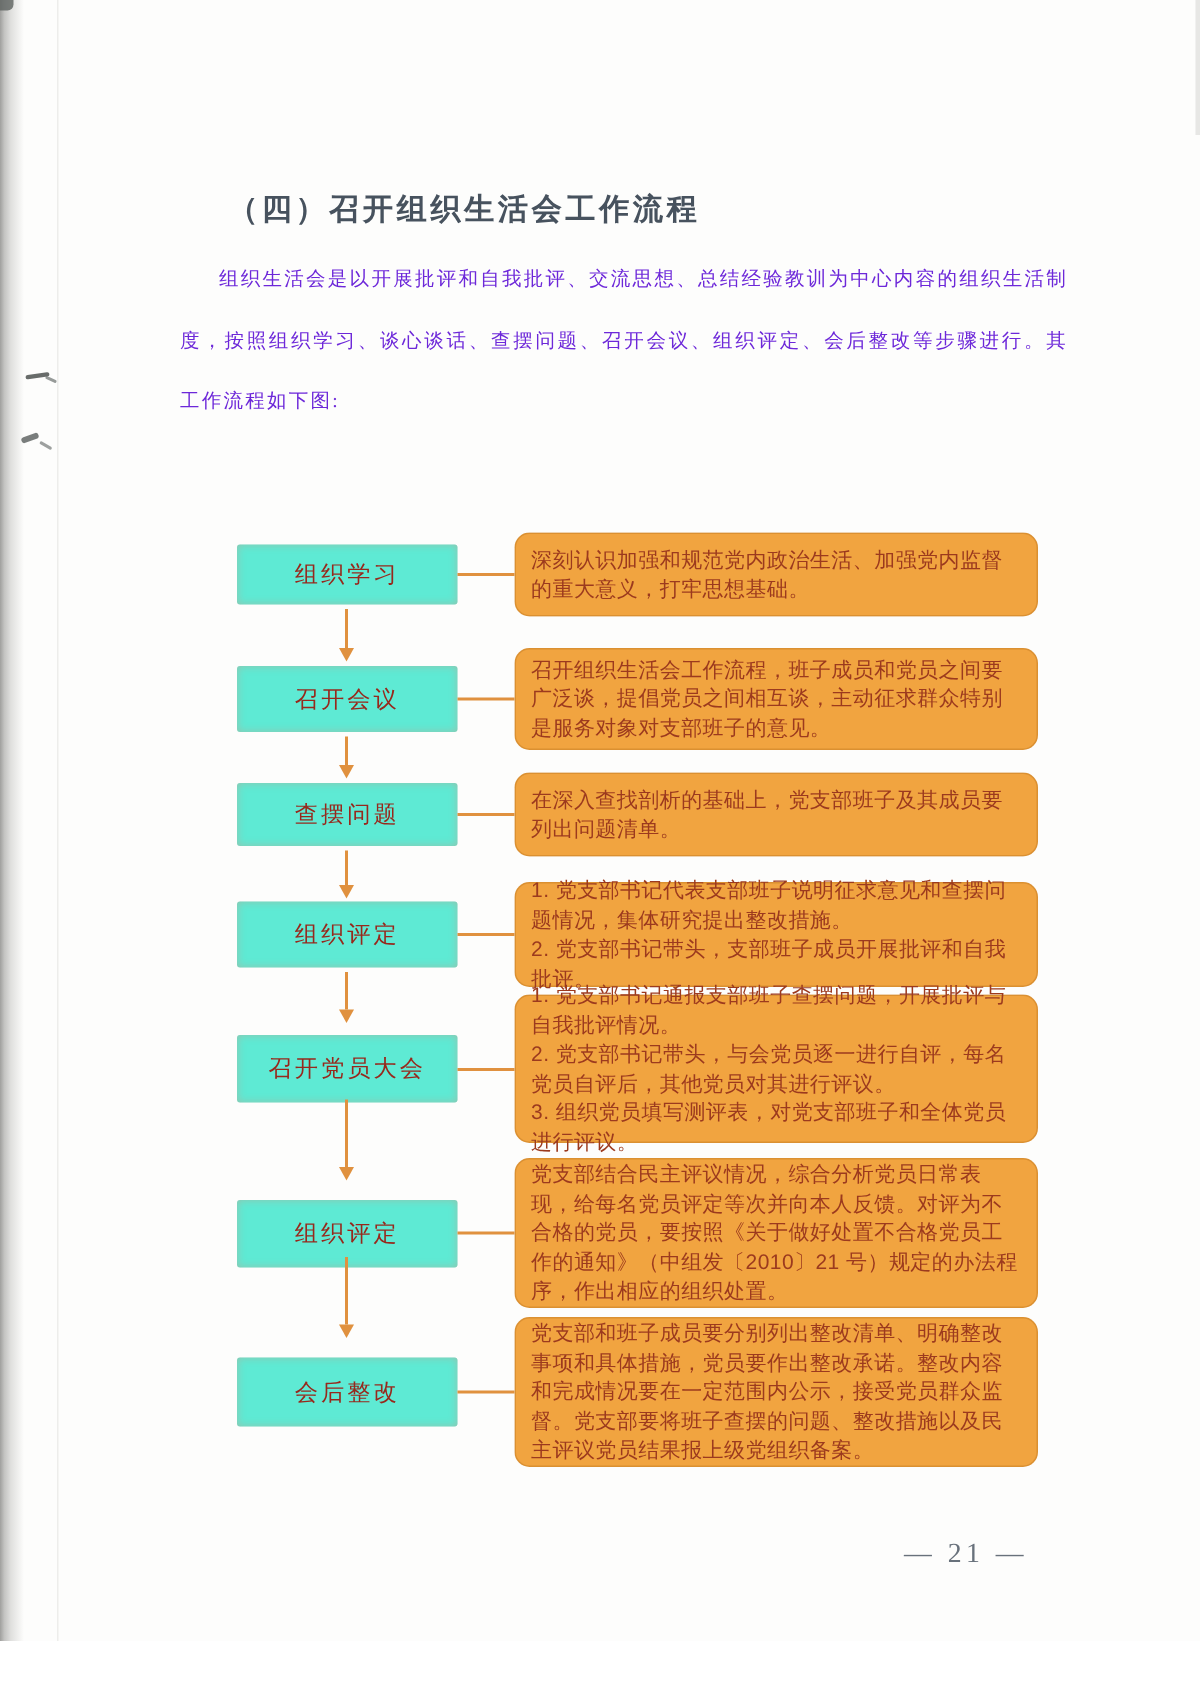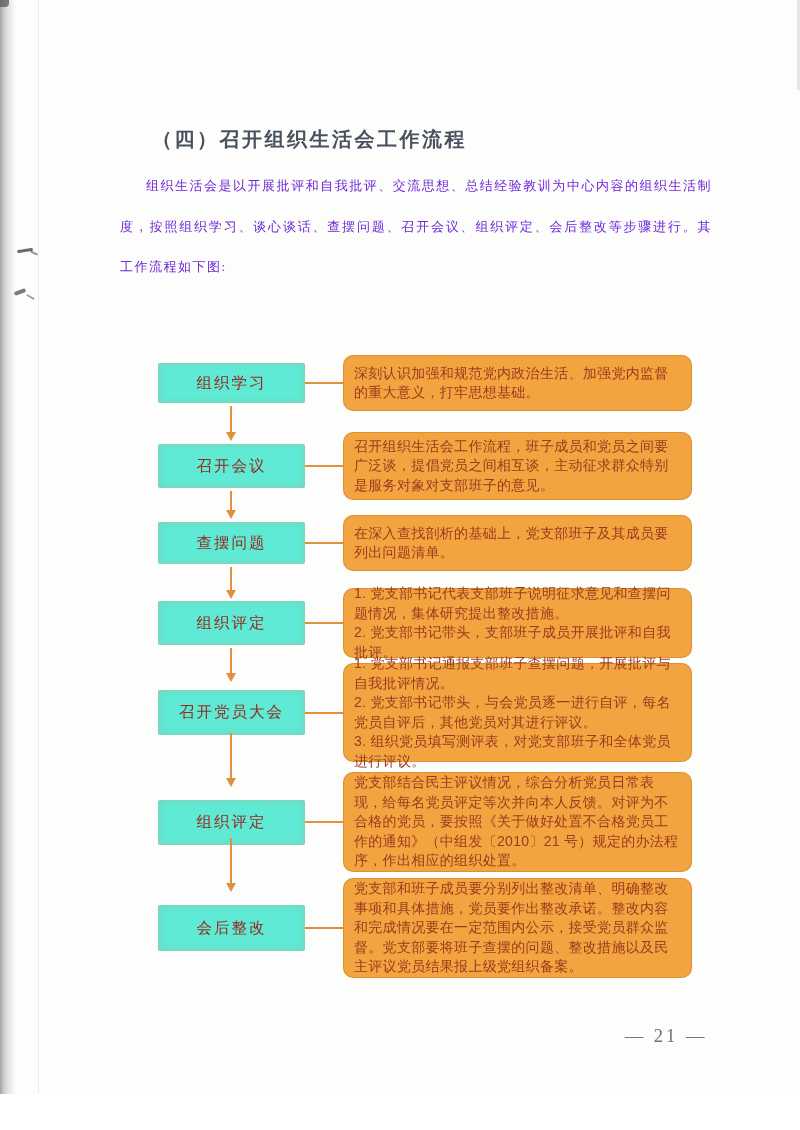--- a/index.html
+++ b/index.html
@@ -118,21 +118,21 @@
     border-top:9px solid #e0913f;
   }
   .a1{top:406px;height:35px;}
   .a2{top:491px;height:28px;}
   .a3{top:567px;height:32px;}
   .a4{top:648px;height:34px;}
   .a5{top:733px;height:54px;}
   .a6{top:838px;height:54px;}
   
   .page-number{
-    position:absolute;left:606px;top:1026px;width:120px;
+    position:absolute;left:584px;top:1026px;width:120px;
     text-align:center;
     font-family:"Liberation Serif","DejaVu Serif",serif;
     font-size:18.5px;color:#68717b;letter-spacing:3px;
   }
 </style>
 </head>
 <body>
 
 <div class="page">
 

